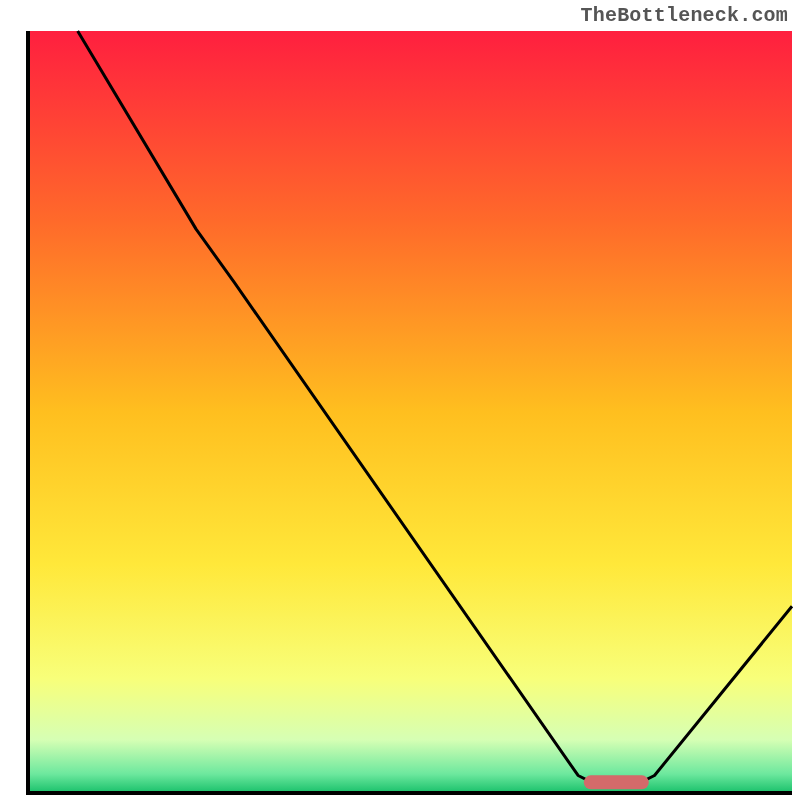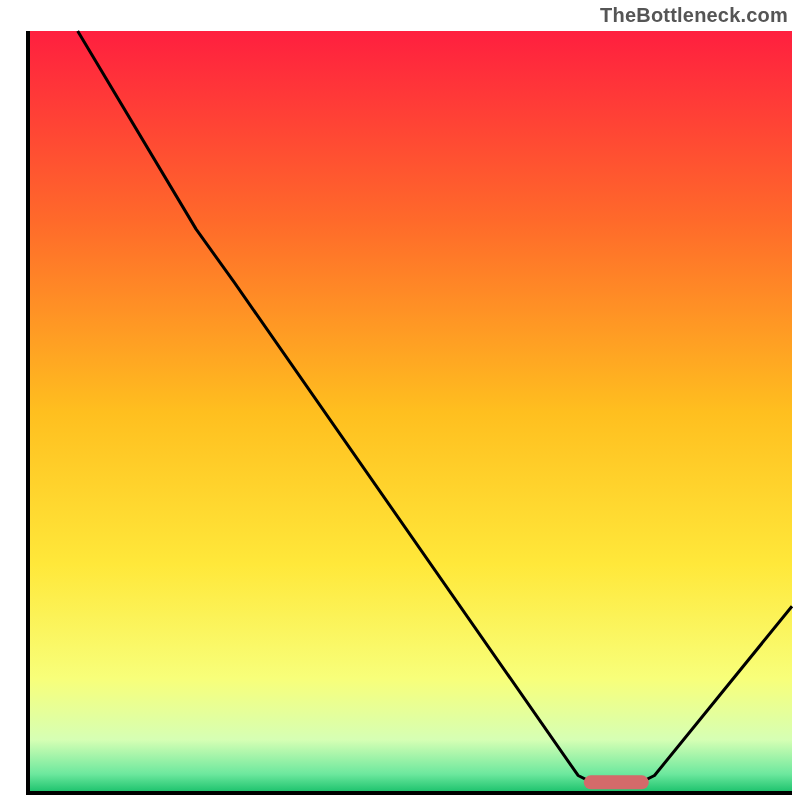--- a/index.html
+++ b/index.html
@@ -8,20 +8,21 @@
     width: 800px;
     height: 800px;
     background: #ffffff;
     font-family: Arial, Helvetica, sans-serif;
     overflow: hidden;
   }
   .container {
     position: relative;
     width: 800px;
     height: 800px;
+    font-family: Liberation Mono, monospace;
   }
   .watermark {
     position: absolute;
     top: 4px;
     right: 12px;
     font-size: 20px;
     font-weight: 600;
     color: #555555;
     letter-spacing: 0.2px;
   }

